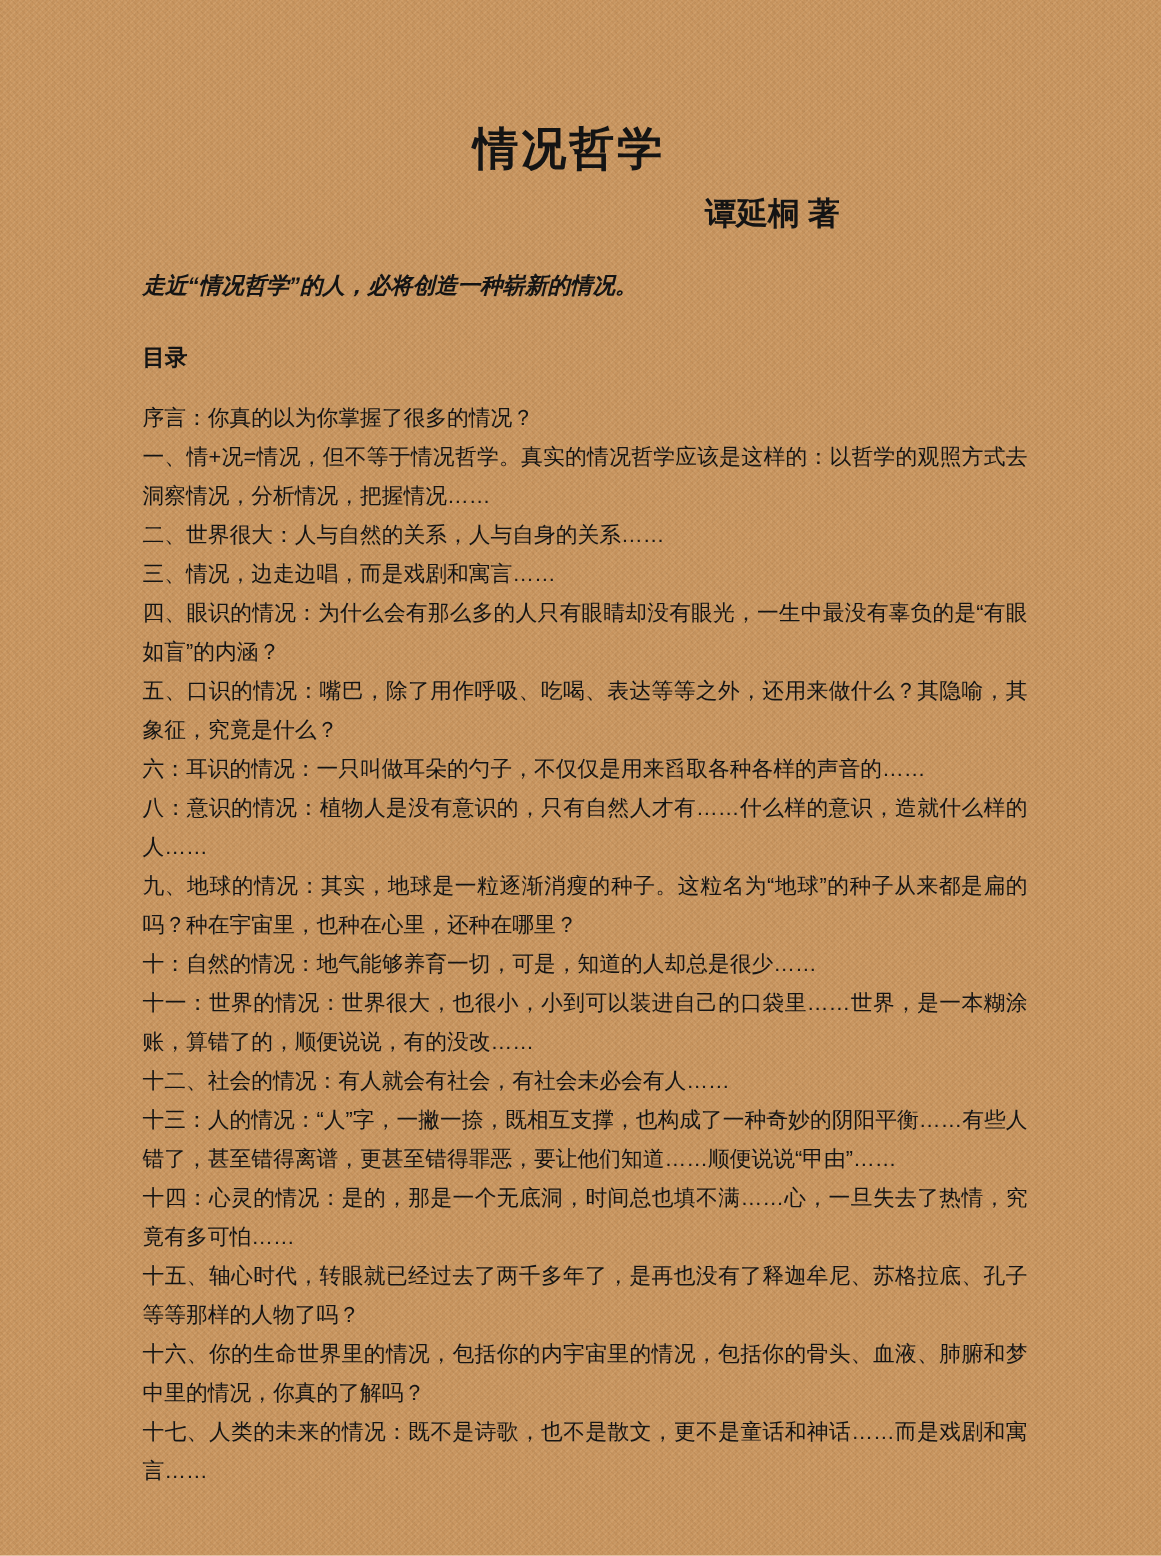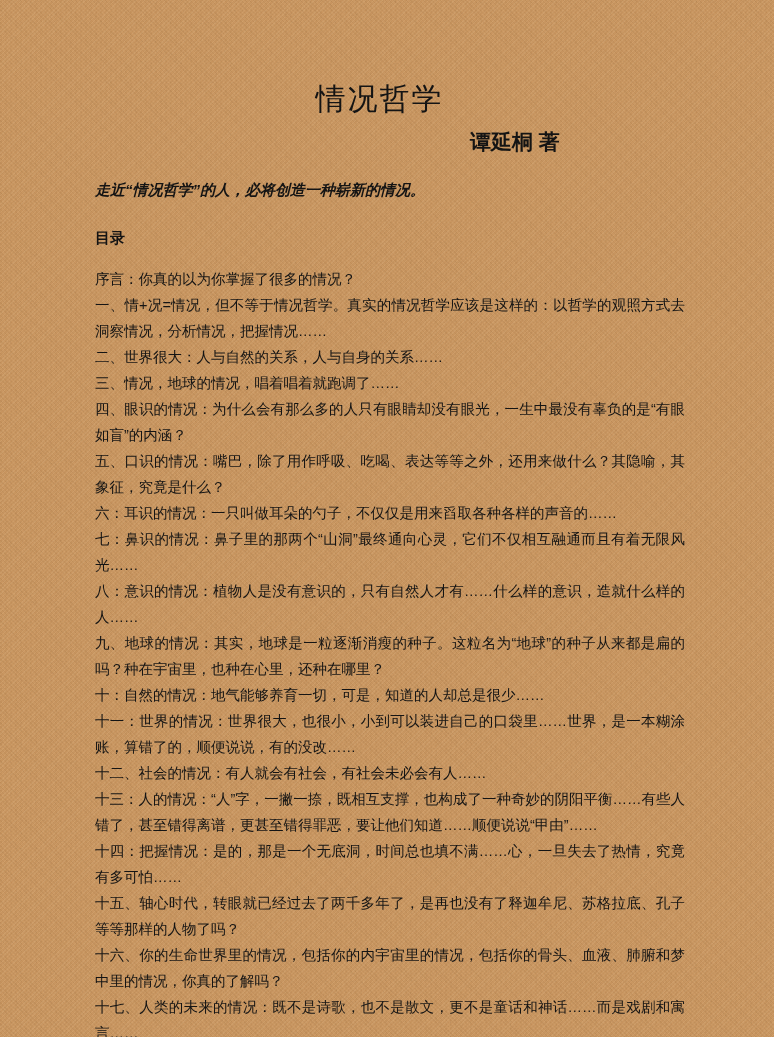--- a/index.html
+++ b/index.html
@@ -37,21 +37,21 @@
     inset: 0;
     z-index: 1;
   }
   .doc-title {
     position: absolute;
     top: 79px;
     left: 0;
     width: 759px;
     text-align: center;
     font-size: 30px;
-    font-weight: normal;
+    font-weight: bold;
     letter-spacing: 2px;
     margin: 0;
   }
   .byline {
     position: absolute;
     top: 128px;
     left: 470px;
     font-size: 21px;
     font-weight: bold;
     margin: 0;
@@ -108,32 +108,31 @@
     <p class="epigraph">走近“情况哲学”的人，必将创造一种崭新的情况。</p>
 
     <h2 class="toc-heading">目录</h2>
 
     <div class="toc">
       <p class="preface">序言：你真的以为你掌握了很多的情况？</p>
 
       <div>
           <p class="toc-item">一、情+况=情况，但不等于情况哲学。真实的情况哲学应该是这样的：以哲学的观照方式去洞察情况，分析情况，把握情况……</p>
           <p class="toc-item">二、世界很大：人与自然的关系，人与自身的关系……</p>
-          <p class="toc-item">三、情况，地球的情况，唱着唱着就跑调了……</p>
+          <p class="toc-item">三、情况，边走边唱，而是戏剧和寓言……</p>
           <p class="toc-item">四、眼识的情况：为什么会有那么多的人只有眼睛却没有眼光，一生中最没有辜负的是“有眼如盲”的内涵？</p>
           <p class="toc-item">五、口识的情况：嘴巴，除了用作呼吸、吃喝、表达等等之外，还用来做什么？其隐喻，其象征，究竟是什么？</p>
           <p class="toc-item">六：耳识的情况：一只叫做耳朵的勺子，不仅仅是用来舀取各种各样的声音的……</p>
-          <p class="toc-item">七：鼻识的情况：鼻子里的那两个“山洞”最终通向心灵，它们不仅相互融通而且有着无限风光……</p>
           <p class="toc-item">八：意识的情况：植物人是没有意识的，只有自然人才有……什么样的意识，造就什么样的人……</p>
           <p class="toc-item">九、地球的情况：其实，地球是一粒逐渐消瘦的种子。这粒名为“地球”的种子从来都是扁的吗？种在宇宙里，也种在心里，还种在哪里？</p>
           <p class="toc-item">十：自然的情况：地气能够养育一切，可是，知道的人却总是很少……</p>
           <p class="toc-item">十一：世界的情况：世界很大，也很小，小到可以装进自己的口袋里……世界，是一本糊涂账，算错了的，顺便说说，有的没改……</p>
           <p class="toc-item">十二、社会的情况：有人就会有社会，有社会未必会有人……</p>
           <p class="toc-item">十三：人的情况：“人”字，一撇一捺，既相互支撑，也构成了一种奇妙的阴阳平衡……有些人错了，甚至错得离谱，更甚至错得罪恶，要让他们知道……顺便说说“甲由”……</p>
-          <p class="toc-item">十四：把握情况：是的，那是一个无底洞，时间总也填不满……心，一旦失去了热情，究竟有多可怕……</p>
+          <p class="toc-item">十四：心灵的情况：是的，那是一个无底洞，时间总也填不满……心，一旦失去了热情，究竟有多可怕……</p>
           <p class="toc-item">十五、轴心时代，转眼就已经过去了两千多年了，是再也没有了释迦牟尼、苏格拉底、孔子等等那样的人物了吗？</p>
           <p class="toc-item">十六、你的生命世界里的情况，包括你的内宇宙里的情况，包括你的骨头、血液、肺腑和梦中里的情况，你真的了解吗？</p>
           <p class="toc-item">十七、人类的未来的情况：既不是诗歌，也不是散文，更不是童话和神话……而是戏剧和寓言……</p>
         </div>
 
     </div>
 
   </div>
 </div>
 

